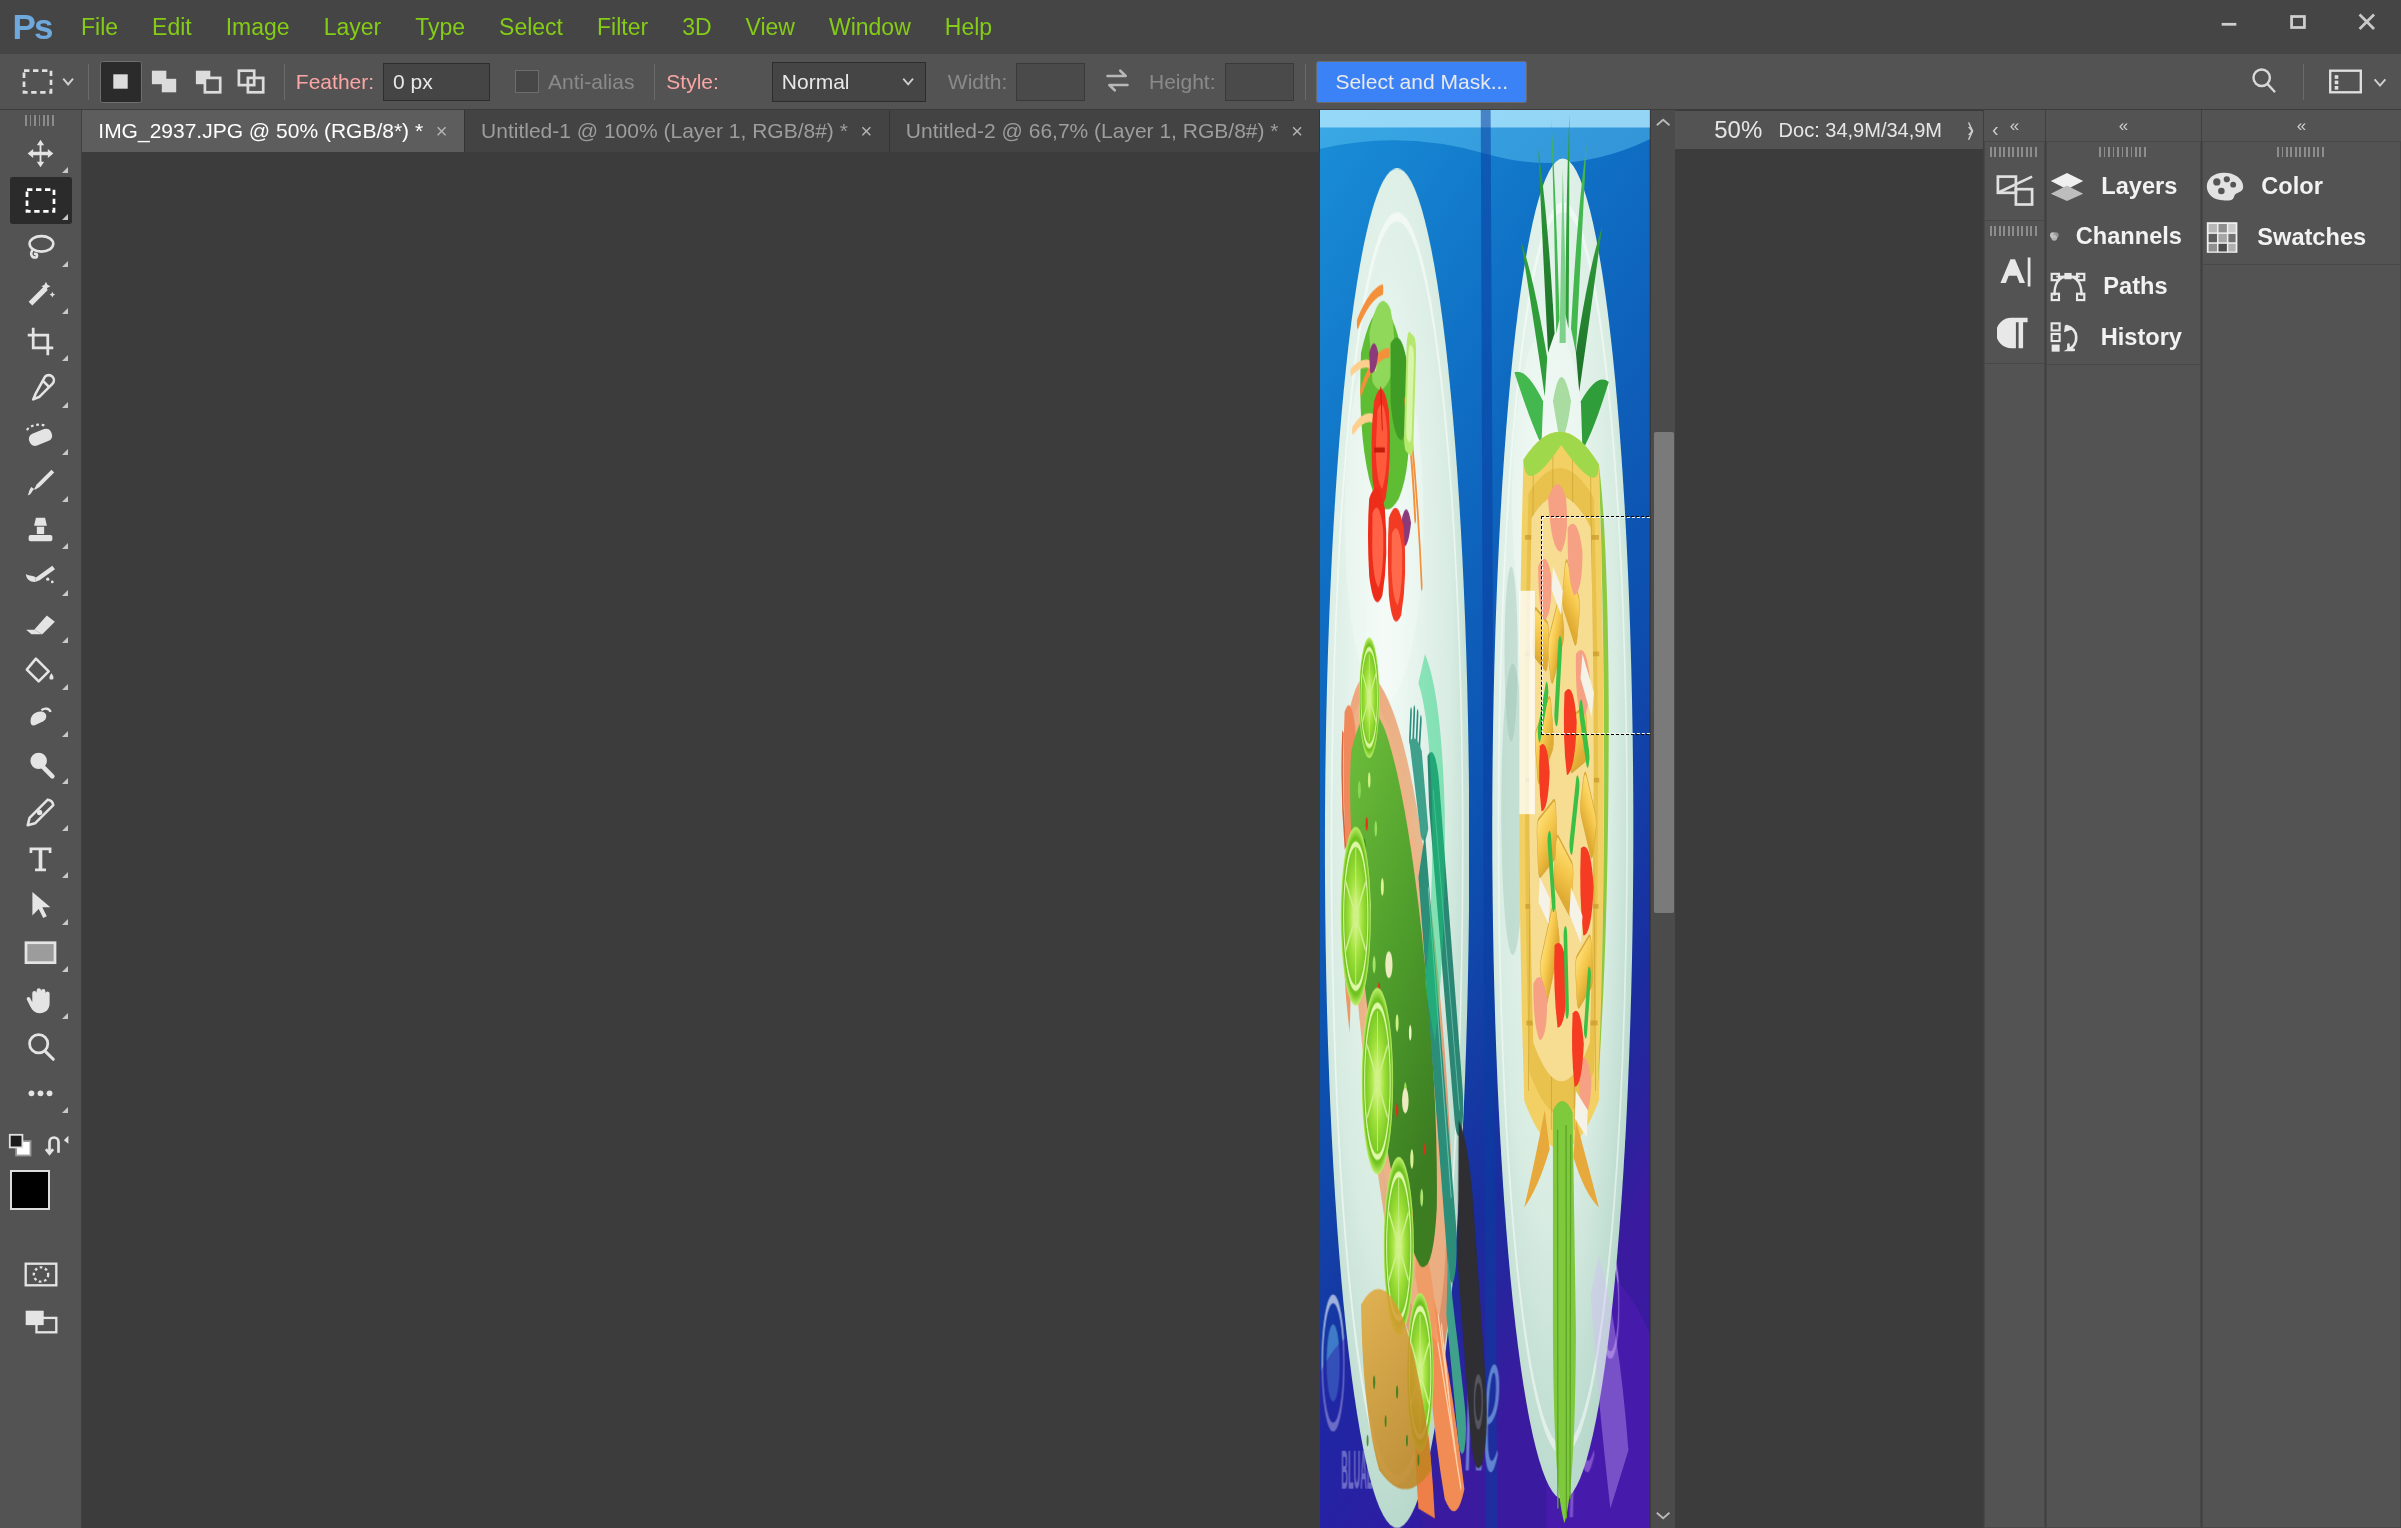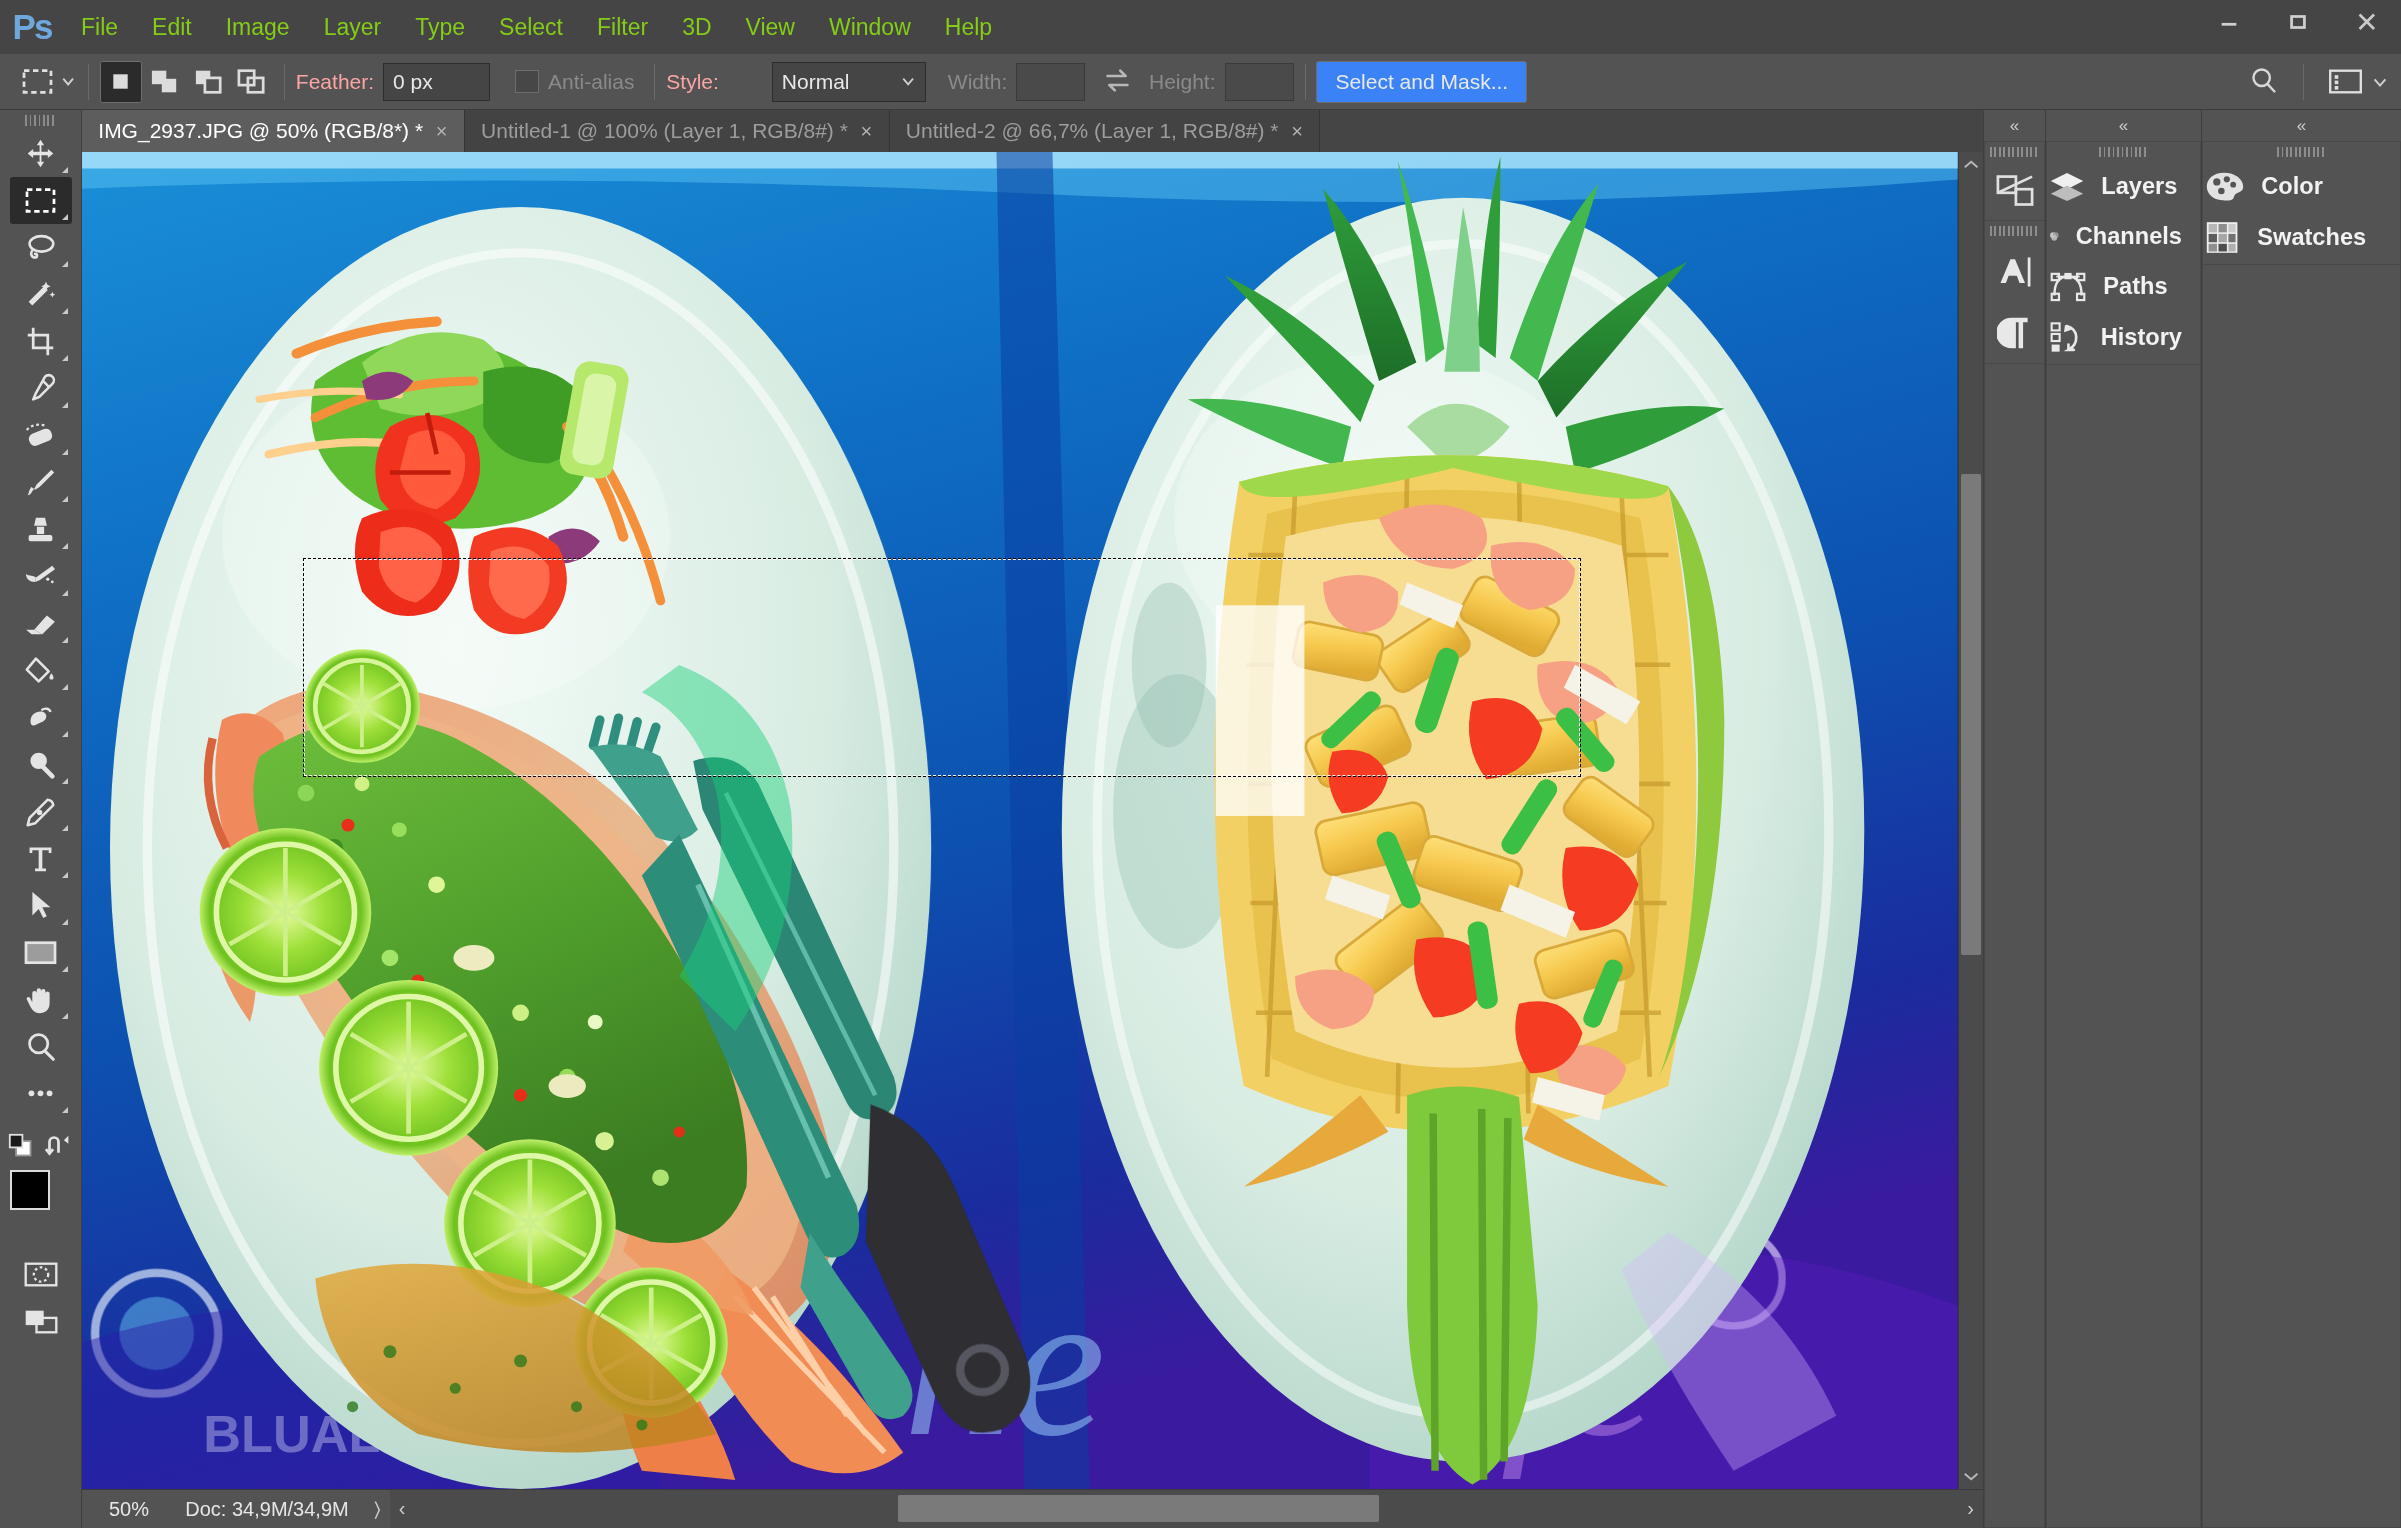--- a/index.html
+++ b/index.html
@@ -71,21 +71,21 @@
                border-left:6.4px solid transparent; border-bottom:6.4px solid #c9c9c9; }
   .colorswatches { position:relative; width:65px; height:65px; margin-top:3.6px; }
   .sw-fg { position:absolute; left:1.8px; top:1.8px; width:40px; height:40px;
            background:#000; border:2.7px solid #dcdcdc; }
   .sw-bg { position:absolute; left:27px; top:27px; width:38px; height:38px;
            background:#fff; border:1.8px solid #9a9a9a; z-index:-1; }
   .sw-swap { position:absolute; right:-3.6px; top:-23.6px; }
   .sw-default { position:absolute; left:-5.4px; top:-25.4px; }
 
   
-  .docarea { flex:1; display:flex; flex-direction:column; min-width:0;
+  .docarea { flex:1; display:flex; flex-direction:row; min-width:0;
              background:#3c3c3c; }
   .tabbar { height:42px; display:flex; flex:0 0 42px; background:#454545; }
   .tab { display:flex; align-items:center; gap:12.7px; padding:0 16.3px;
          font-size:21px; color:#9d9d9d; background:#434343;
          border-right:0.9px solid #353535; white-space:nowrap; }
   .tab.active { background:#5d5d5d; color:#ffffff; }
   .tab .x { font-size:20px; color:#b4b4b4; }
 
   .canvaswrap { flex:1; position:relative; display:flex; min-height:0; }
   .canvas { position:relative; flex:1; overflow:hidden; background:#282828; }
@@ -96,21 +96,21 @@
 
   .vscroll { width:25.4px; background:#4b4b4b; flex:0 0 25.4px; position:relative;
              border-left:0.9px solid #3a3a3a; }
   .vthumb { position:absolute; left:2.7px; width:20px; background:#7a7a7a; border-radius:1.8px; }
   .sc-arrow { position:absolute; left:0; width:25.4px; height:25.4px; display:flex;
               align-items:center; justify-content:center; color:#b9b9b9; font-size:14.5px; }
 
   .hscrollrow { height:39px; flex:0 0 39px; display:flex; align-items:center;
                 background:#535353; border-top:0.9px solid #3a3a3a; }
   .statusbox { display:flex; align-items:center; height:39px; }
-  .zoomfield { width:87px; text-align:left; padding-left:27px; font-size:20px; color:#e6e6e6; }
+  .zoomfield { width:87px; text-align:right; padding-left:27px; font-size:24px; color:#e6e6e6; }
   .docinfo { font-size:20px; color:#e6e6e6; padding:0 16.3px; white-space:nowrap; }
   .st-arrow { color:#cfcfcf; font-size:20px; padding:0 9px; }
   .hscroll { flex:1; height:39px; position:relative; background:#4b4b4b; }
   .hthumb { position:absolute; top:5.4px; height:27px; background:#7a7a7a; border-radius:1.8px; }
 
   
   .rightpanels { display:flex; flex:0 0 auto; background:#535353; }
   .pcol { display:flex; flex-direction:column; background:#535353;
           border-left:0.9px solid #3f3f3f; }
   .pcol-head { height:31px; display:flex; align-items:center;

